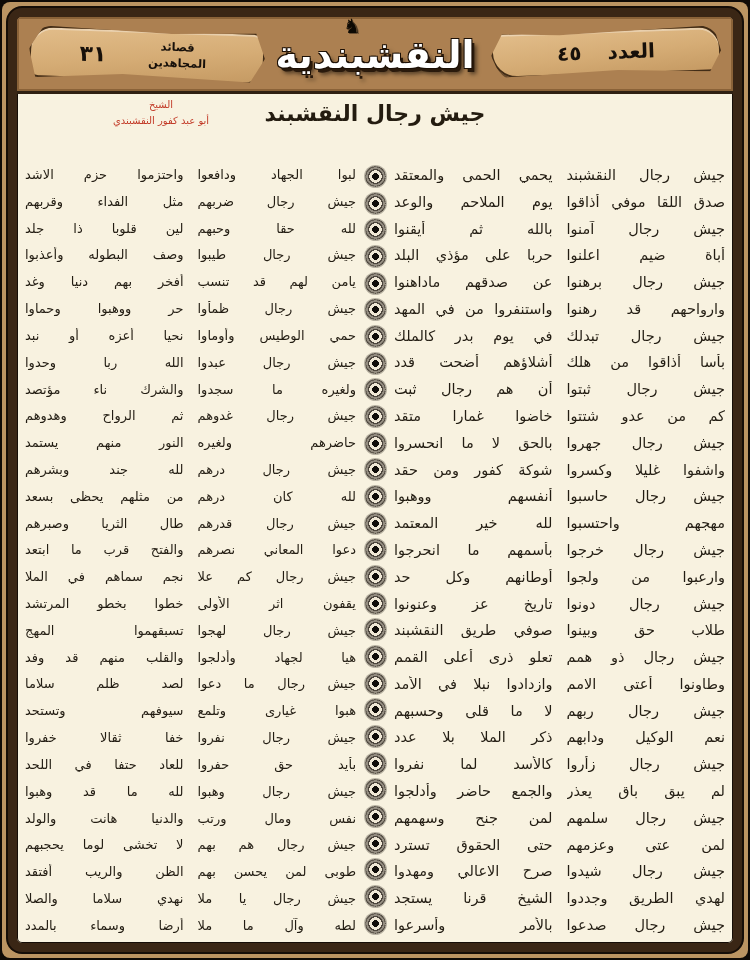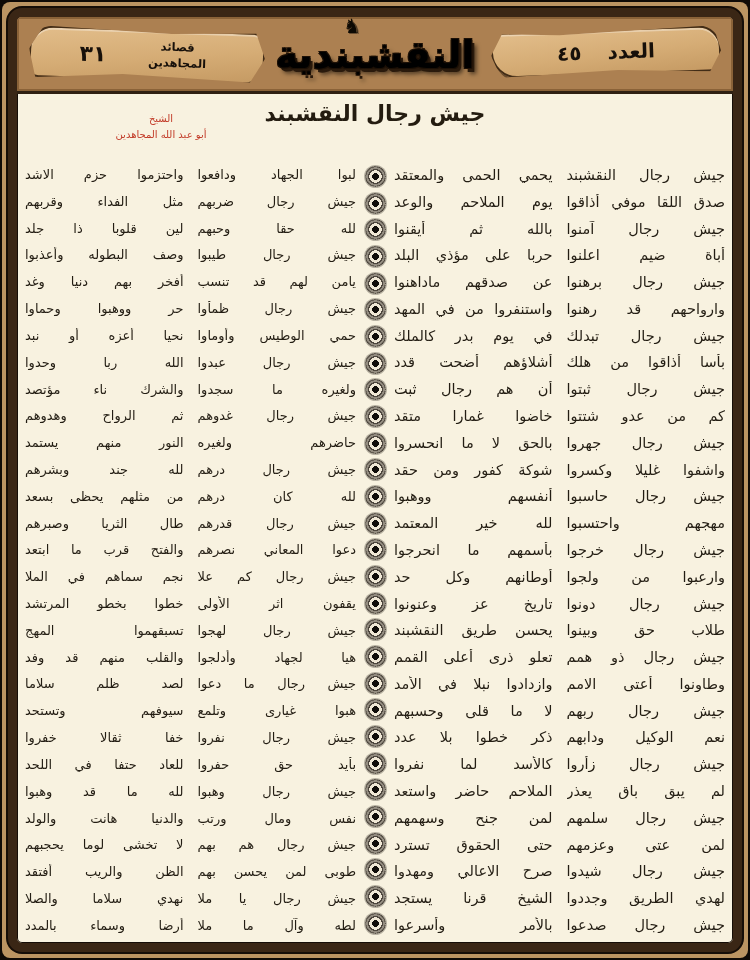--- a/index.html
+++ b/index.html
@@ -55,40 +55,40 @@
   .page-number{font-size:22px;font-weight:bold;}
   .section-label{
     font-size:11.5px;font-weight:bold;text-align:center;line-height:1.35;
     width:74px;white-space:pre-line;
   }
   .logo-wrap{
     position:absolute;top:2px;left:50%;transform:translateX(-50%);
     width:220px;height:80px;text-align:center;z-index:5;
   }
   .logo-text{
-    font-size:38px;font-weight:bold;color:#000000;line-height:72px;
+    font-size:38px;font-weight:bold;color:#ffffff;line-height:72px;
     text-shadow:
       -1px -1px 0 #1c1006, 1px -1px 0 #1c1006,
       -1px 1px 0 #1c1006, 1px 1px 0 #1c1006,
       3px 4px 0 #2a1a0c, 5px 6px 4px rgba(0,0,0,.55);
     letter-spacing:-1px;
   }
   .horseman{
     position:absolute;top:-3px;left:50%;transform:translateX(-32px);
     font-size:20px;color:#0d0903;line-height:1;
     text-shadow:1px 1px 0 rgba(0,0,0,.4);
   }
 
   
   .doc-title{
     position:absolute;top:84px;left:0;right:0;
     text-align:center;font-size:22px;font-weight:bold;color:#241c10;
   }
   .byline{
-    position:absolute;top:94px;left:74px;width:140px;
+    position:absolute;top:80px;left:74px;width:140px;
     text-align:center;color:#c23b28;font-size:10px;line-height:1.6;
     direction:rtl;
   }
   .byline .b1{display:block;}
   .byline .b2{display:block;white-space:nowrap;}
 
   
   .poem{
     position:absolute;top:148px;bottom:8px;left:6px;right:6px;
     display:flex;direction:rtl;gap:4px;color:#231d13;
@@ -147,21 +147,21 @@
       <div class="logo-wrap">
         <span class="horseman">♞</span>
         <span class="logo-text">النقشبندية</span>
       </div>
     </div>
 
     <div class="doc-title">جيش رجال النقشبند</div>
 
     <div class="byline">
       <span class="b1">الشيخ</span>
-      <span class="b2">أبو عبد الله المجاهدين</span>
+      <span class="b2">أبو عبد كفور النقشبندي</span>
     </div>
 
     <div class="poem">
 
       <div class="half half-right">
           <div class="verse-row">
           <div class="hemistich">جيش رجال النقشبند</div>
           <div class="hemistich">يحمي الحمى والمعتقد</div>
         </div>
           <div class="verse-row">
@@ -223,45 +223,45 @@
           <div class="verse-row">
           <div class="hemistich">وارعبوا من ولجوا</div>
           <div class="hemistich">أوطانهم وكل حد</div>
         </div>
           <div class="verse-row">
           <div class="hemistich">جيش رجال دونوا</div>
           <div class="hemistich">تاريخ عز وعنونوا</div>
         </div>
           <div class="verse-row">
           <div class="hemistich">طلاب حق وبينوا</div>
-          <div class="hemistich">يحسن طريق النقشبند</div>
+          <div class="hemistich">صوفي طريق النقشبند</div>
         </div>
           <div class="verse-row">
           <div class="hemistich">جيش رجال ذو همم</div>
           <div class="hemistich">تعلو ذرى أعلى القمم</div>
         </div>
           <div class="verse-row">
           <div class="hemistich">وطاونوا أعتى الامم</div>
           <div class="hemistich">وازدادوا نبلا في الأمد</div>
         </div>
           <div class="verse-row">
           <div class="hemistich">جيش رجال ربهم</div>
           <div class="hemistich">لا ما قلى وحسبهم</div>
         </div>
           <div class="verse-row">
           <div class="hemistich">نعم الوكيل ودابهم</div>
-          <div class="hemistich">ذكر خطوا بلا عدد</div>
+          <div class="hemistich">ذكر الملا بلا عدد</div>
         </div>
           <div class="verse-row">
           <div class="hemistich">جيش رجال زأروا</div>
           <div class="hemistich">كالأسد لما نفروا</div>
         </div>
           <div class="verse-row">
           <div class="hemistich">لم يبق باق يعذر</div>
-          <div class="hemistich">الملاحم حاضر واستعد</div>
+          <div class="hemistich">والجمع حاضر وأدلجوا</div>
         </div>
           <div class="verse-row">
           <div class="hemistich">جيش رجال سلمهم</div>
           <div class="hemistich">لمن جنح وسهمهم</div>
         </div>
           <div class="verse-row">
           <div class="hemistich">لمن عتى وعزمهم</div>
           <div class="hemistich">حتى الحقوق تسترد</div>
         </div>
           <div class="verse-row">

